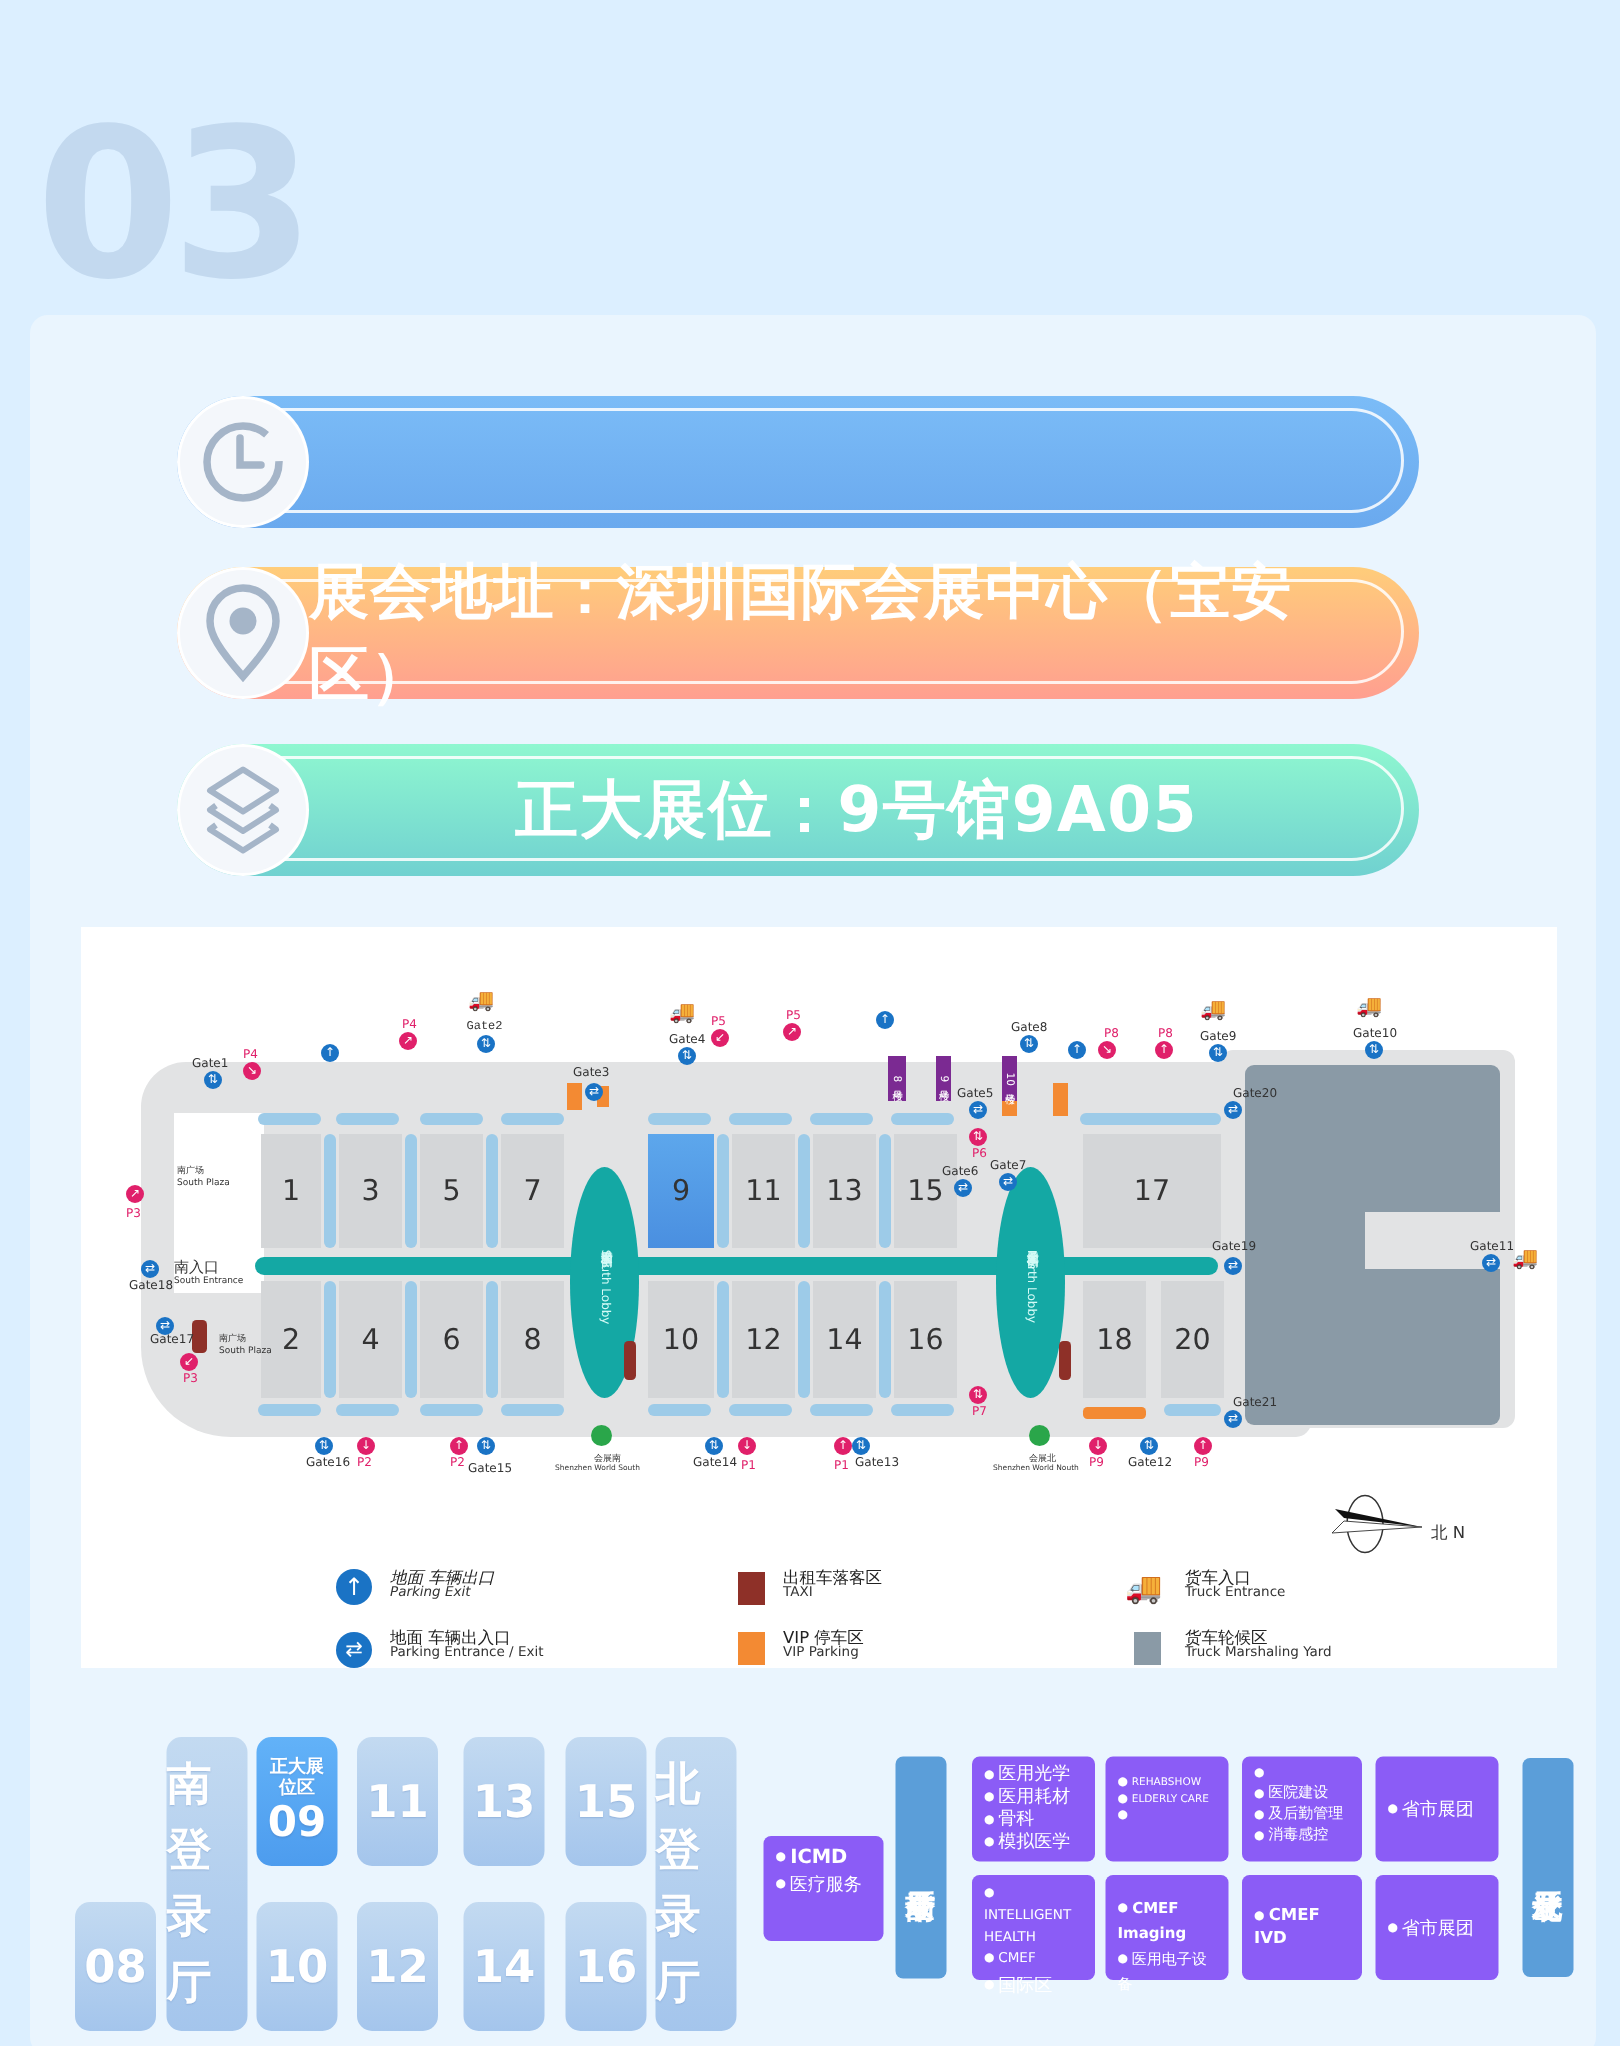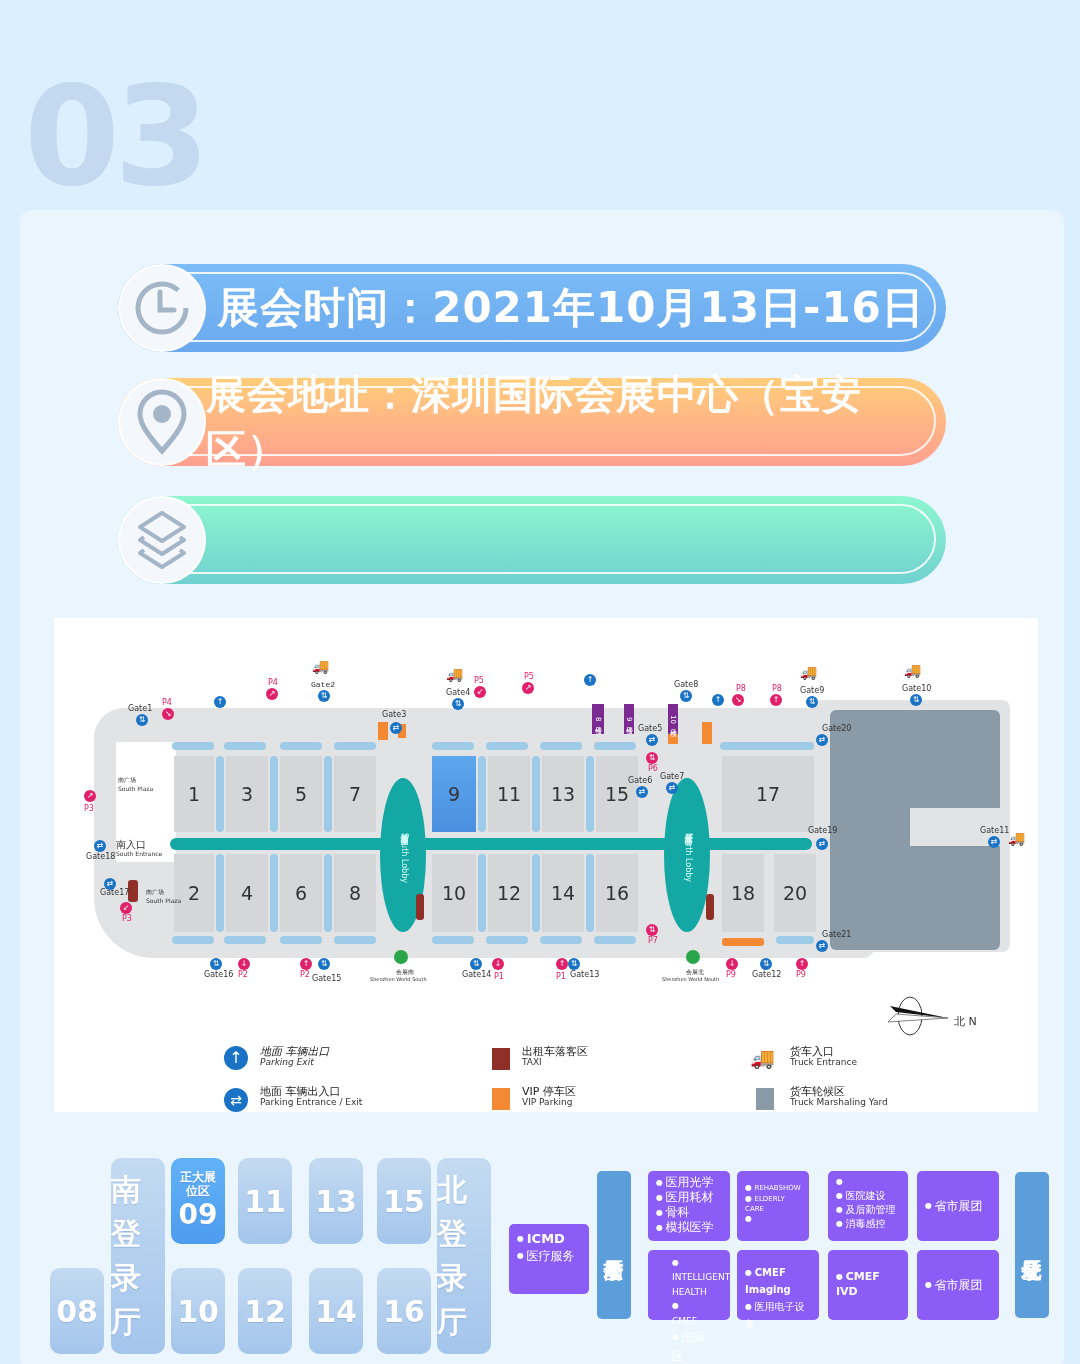--- a/index.html
+++ b/index.html
@@ -48,41 +48,41 @@
 <div class="panel"></div>
 
 <div class="pill p1">
   <div class="inner"></div>
   <div class="ic">
     <svg width="60" height="60" viewBox="0 0 60 60">
         <circle cx="30" cy="30" r="24" fill="none" stroke="#a5b5c8" stroke-width="5" stroke-dasharray="130 20"></circle>
         <path d="M28 14v18h14" fill="none" stroke="#a5b5c8" stroke-width="5" stroke-linecap="round"></path>
       </svg>
   </div>
-  <div class="txt">展会时间：2021年10月13日-16日</div>
 </div>
 <div class="pill p2">
   <div class="inner"></div>
   <div class="ic">
     <svg width="60" height="66" viewBox="0 0 60 66">
         <path d="M30 62C14 44 8 34 8 25a22 22 0 0 1 44 0c0 9-6 19-22 37z" fill="none" stroke="#a5b5c8" stroke-width="5"></path>
         <circle cx="30" cy="25" r="9" fill="#a5b5c8"></circle>
       </svg>
   </div>
   <div class="txt" style="font-size:40px;">展会地址：深圳国际会展中心（宝安区）</div>
 </div>
 <div class="pill p3">
   <div class="inner"></div>
   <div class="ic">
     <svg width="60" height="66" viewBox="0 0 60 66">
         <path d="M30 6 52 20 30 34 8 20z" fill="none" stroke="#a5b5c8" stroke-width="4" stroke-linejoin="round"></path>
         <path d="M12 30 8 33 30 47 52 33 48 30" fill="none" stroke="#a5b5c8" stroke-width="4" stroke-linejoin="round"></path>
         <path d="M12 43 8 46 30 60 52 46 48 43" fill="none" stroke="#a5b5c8" stroke-width="4" stroke-linejoin="round"></path>
       </svg>
   </div>
+  <div class="txt">正大展位：9号馆9A05</div>
 </div>
 
 <div class="map">
 
   <div class="road" style="left:40px;top:90px;width:780px;height:250px;border-radius:30px 10px 10px 60px;"></div>
   <div class="road" style="left:760px;top:82px;width:196px;height:252px;border-radius:8px;"></div>
   <div style="position:absolute;left:62px;top:124px;width:60px;height:120px;background:#fff;"></div>
   <div class="yard" style="left:776px;top:92px;width:170px;height:240px;border-radius:6px;"></div>
   <div style="position:absolute;left:856px;top:190px;width:100px;height:38px;background:#e2e3e4;"></div>
 
@@ -322,35 +322,35 @@
 <div class="vbox" style="left:1015px;top:1172px;width:34px;height:146px;">
     <span style="writing-mode:vertical-rl;">北登录厅</span>
   </div>
 
 <div class="box" style="left:648px;top:1171px;width:82px;height:70px;padding:4px 8px;line-height:1.25;">
   <div class="li">医用光学</div>
     <div class="li">医用耗材</div>
     <div class="li">骨科</div>
     <div class="li">模拟医学</div>
 </div>
-<div class="box" style="left:737px;top:1171px;width:72px;height:70px;font-size:7px;padding:12px 8px;">
+<div class="box" style="left:737px;top:1171px;width:82px;height:70px;font-size:7px;padding:12px 8px;">
   <div class="li">REHABSHOW</div>
     <div class="li">ELDERLY CARE</div>
     <div class="li"></div>
 </div>
 <div class="box" style="left:828px;top:1171px;width:80px;height:70px;font-size:10px;padding:4px 8px;line-height:1.4;">
   <div class="li">&nbsp;</div>
     <div class="li">医院建设</div>
     <div class="li">及后勤管理</div>
     <div class="li">消毒感控</div>
 </div>
 <div class="box" style="left:917px;top:1171px;width:82px;height:70px;display:flex;align-items:center;">
   <div class="li">省市展团</div>
 </div>
-<div class="box" style="left:648px;top:1250px;width:82px;height:70px;font-size:9px;padding:6px 24px;line-height:1.6;">
+<div class="box" style="left:648px;top:1250px;width:82px;height:70px;font-size:9px;padding:6px 8px;line-height:1.6;">
   <div class="li">INTELLIGENT HEALTH</div>
     <div class="li">CMEF</div>
     <div class="li" style="font-size:12px;">国际区</div>
 </div>
 <div class="box" style="left:737px;top:1250px;width:82px;height:70px;font-size:10px;padding:14px 8px;line-height:1.7;">
   <div class="li" style="font-weight:bold;">CMEF Imaging</div>
     <div class="li">医用电子设备</div>
 </div>
 <div class="box" style="left:828px;top:1250px;width:80px;height:70px;font-size:11px;display:flex;align-items:center;font-weight:bold;">
   <div class="li">CMEF IVD</div>

